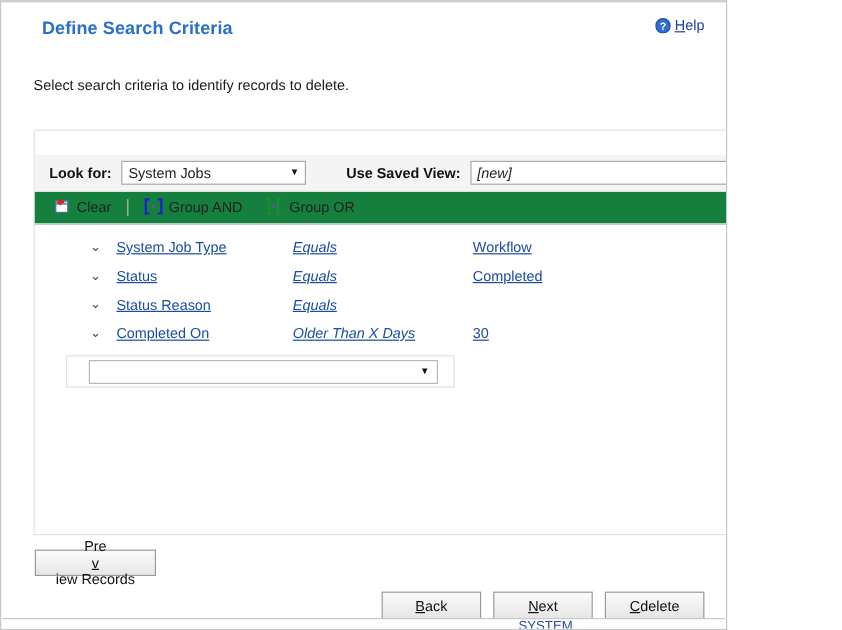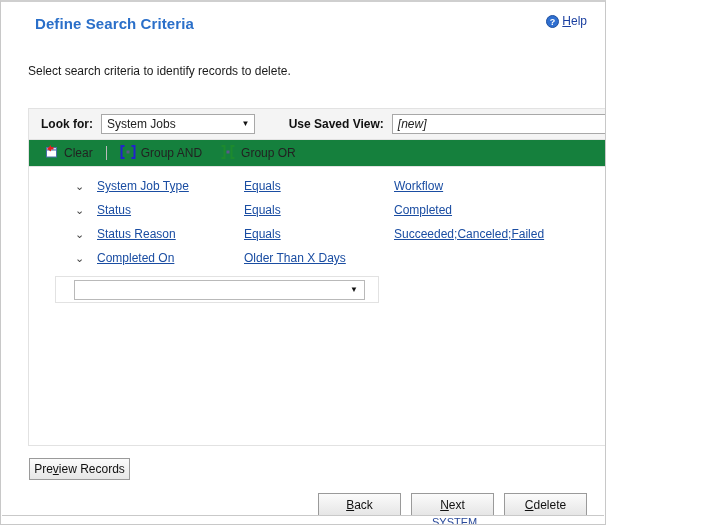--- a/index.html
+++ b/index.html
@@ -73,20 +73,21 @@
     background: #ffffff;
   }
   .panel-header {
     height: 31px;
     background: #f4f4f4;
     border-bottom: 1px solid #e2e2e2;
     display: flex;
     align-items: center;
     padding-left: 12px;
     box-sizing: border-box;
+    margin-top: 20px;
   }
   .lbl-bold {
     font-weight: bold;
     font-size: 12px;
     color: #111;
     white-space: nowrap;
   }
   .combo {
     box-sizing: border-box;
     height: 20px;
@@ -153,21 +154,21 @@
   .chev {
     width: 22px;
     margin-left: 46px;
     color: #444;
     font-size: 11px;
     line-height: 1;
     cursor: pointer;
     text-align: left;
   }
   .col-field { width: 147px; }
-  .col-op    { width: 150px; }
+  .col-op    { width: 150px; font-style: italic; }
   .col-val   { width: 210px; }
   .link {
     color: #1a4da2;
     text-decoration: underline;
     cursor: pointer;
     font-size: 12px;
   }
 
   
   .newrow-wrap {
@@ -200,20 +201,21 @@
     justify-content: center;
     cursor: default;
   }
   .btn .acc { text-decoration: underline; }
   #preview-btn {
     position: absolute;
     left: 28px;
     top: 456px;
     width: 101px;
     height: 22px;
+    flex-direction: column;
   }
   .footer-btns {
     position: absolute;
     right: 18px;
     top: 491px;
     display: flex;
     gap: 10px;
   }
   .footer-btns .btn { width: 83px; height: 23px; }
 
@@ -324,27 +326,27 @@
         <span class="chev">⌄</span>
         <span class="col-field"><span class="link">Status</span></span>
         <span class="col-op"><span class="link">Equals</span></span>
         <span class="col-val"><span class="link">Completed</span></span>
       </div>
 
       <div class="crit-row">
         <span class="chev">⌄</span>
         <span class="col-field"><span class="link">Status Reason</span></span>
         <span class="col-op"><span class="link">Equals</span></span>
-        <span class="col-val"><span class="link">Succeeded;Canceled;Failed</span></span>
       </div>
 
       <div class="crit-row">
         <span class="chev">⌄</span>
         <span class="col-field"><span class="link">Completed On</span></span>
         <span class="col-op"><span class="link">Older Than X Days</span></span>
+        <span class="col-val"><span class="link">30</span></span>
       </div>
 
       <div class="newrow-wrap">
         <div class="combo" id="newrow-combo">
           <span title=""></span>
           <span class="arrow">▼</span>
         </div>
       </div>
 
     </div>

